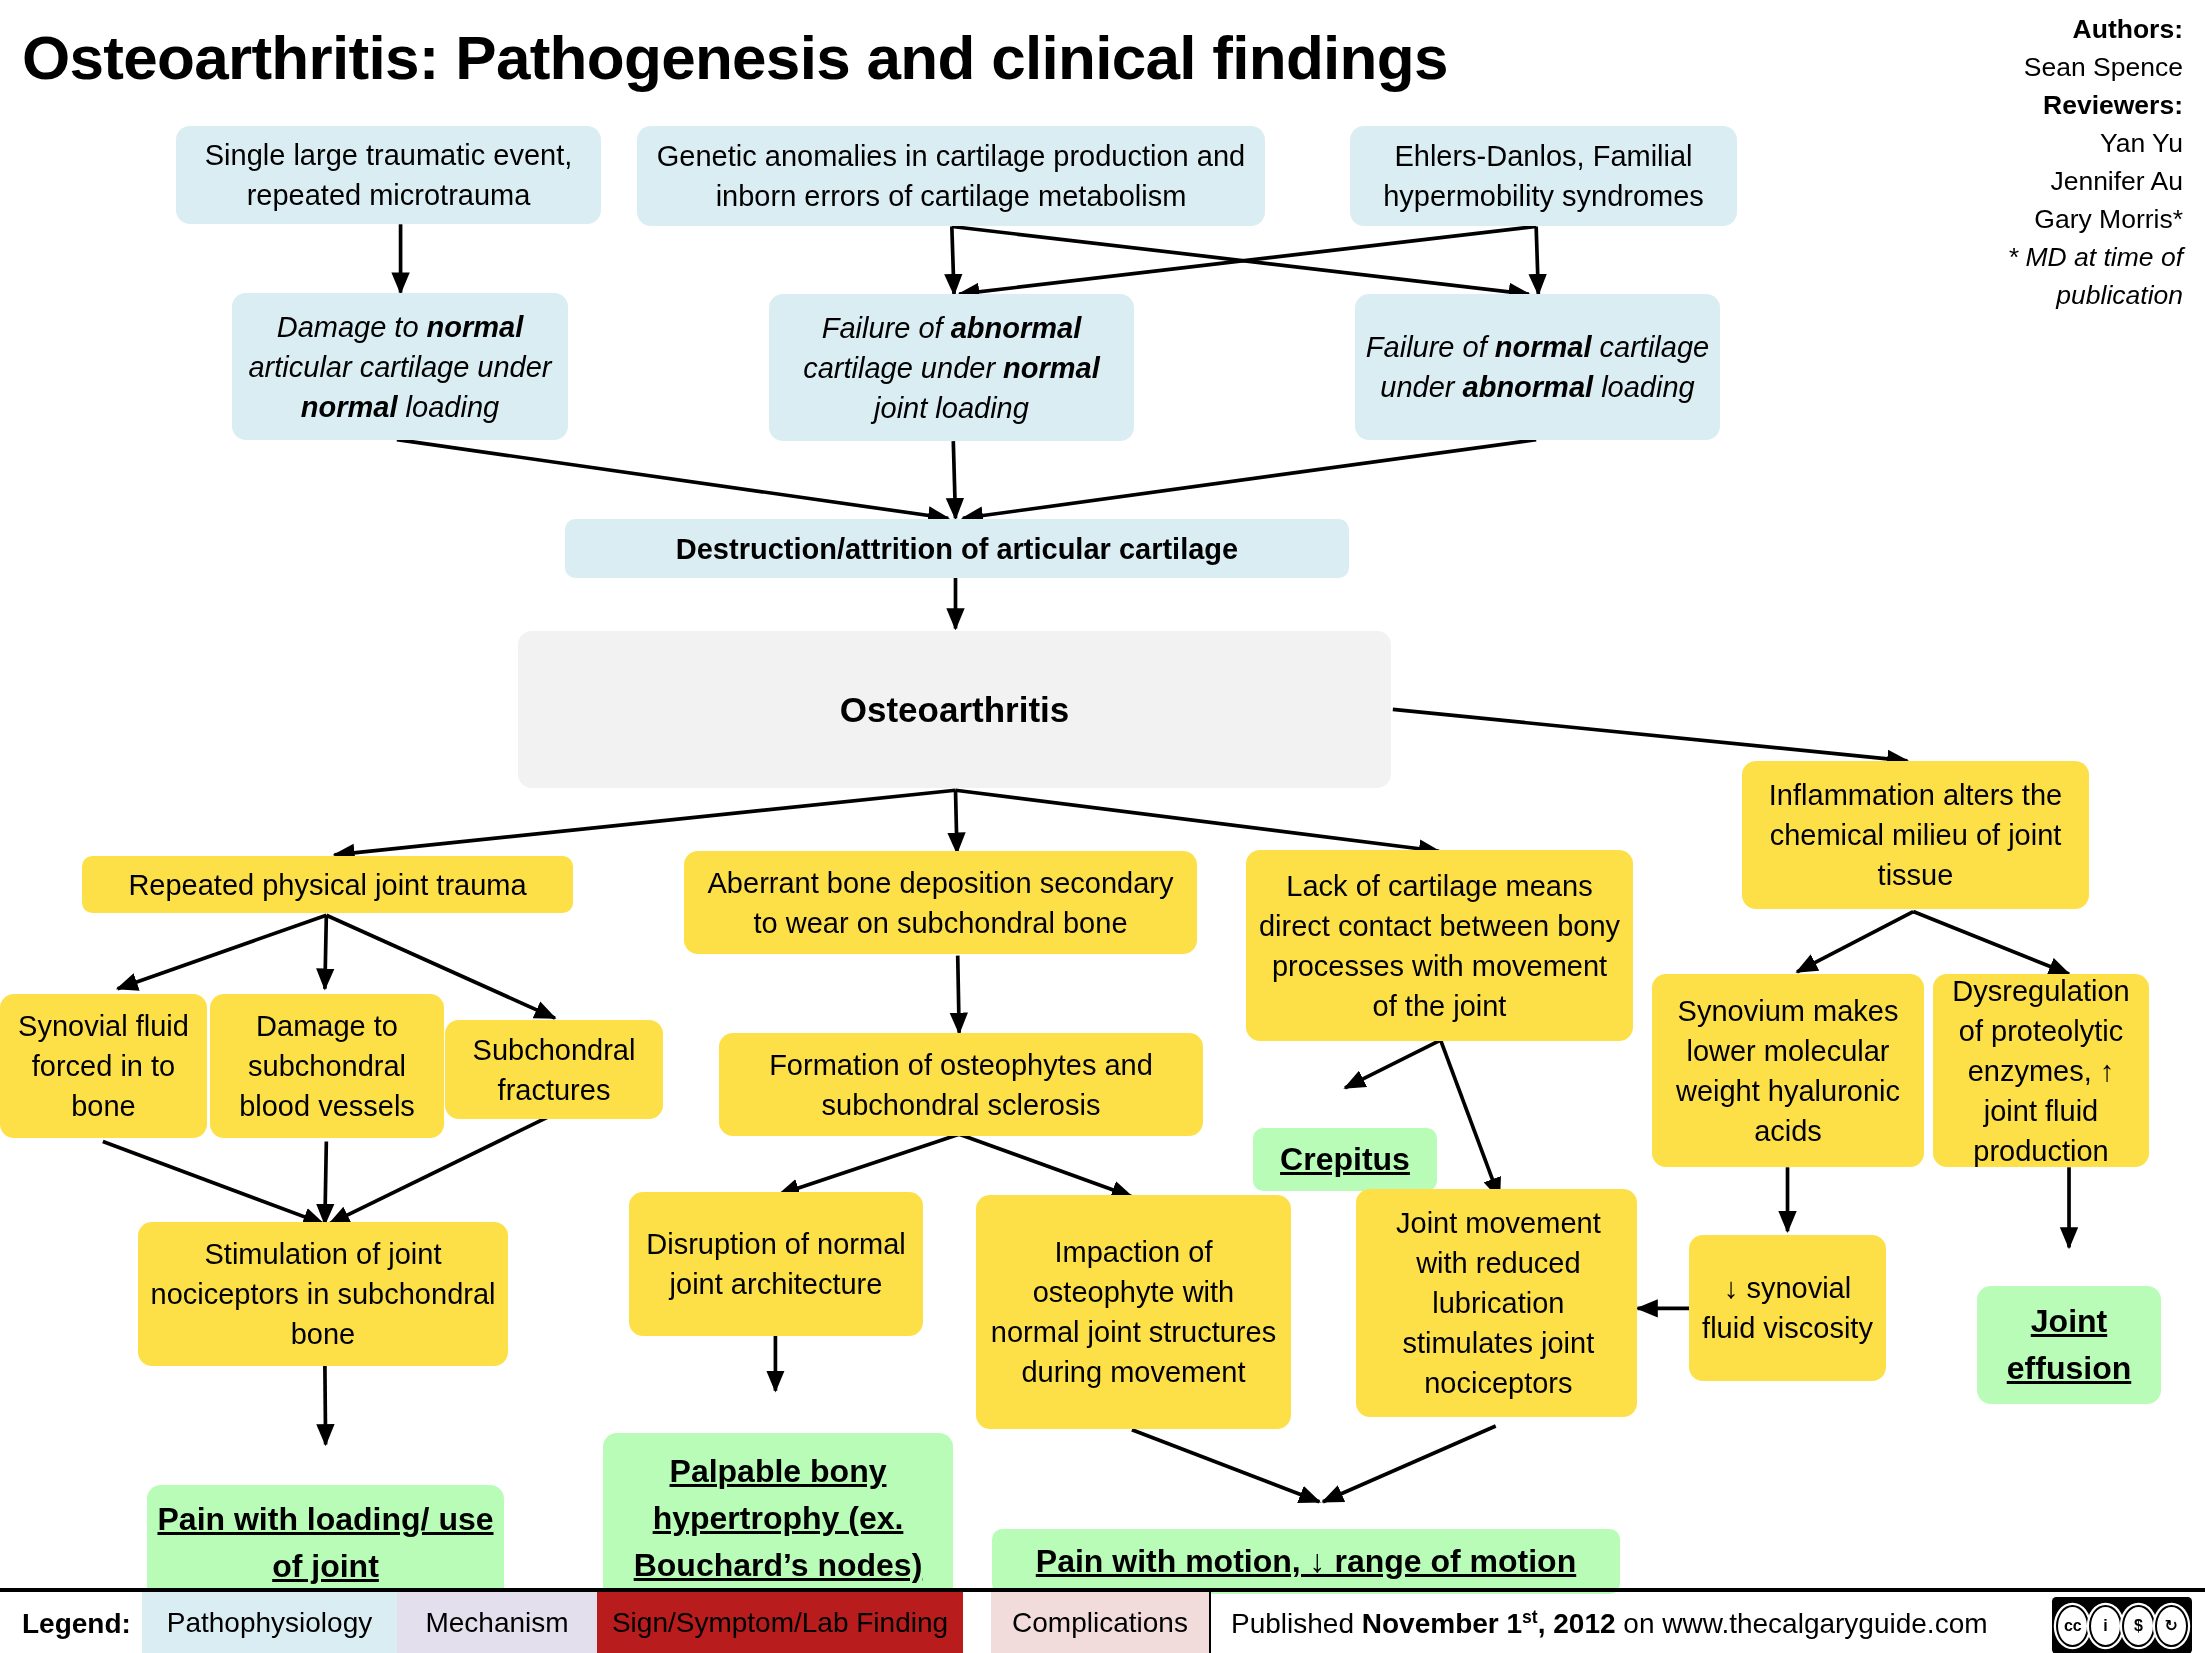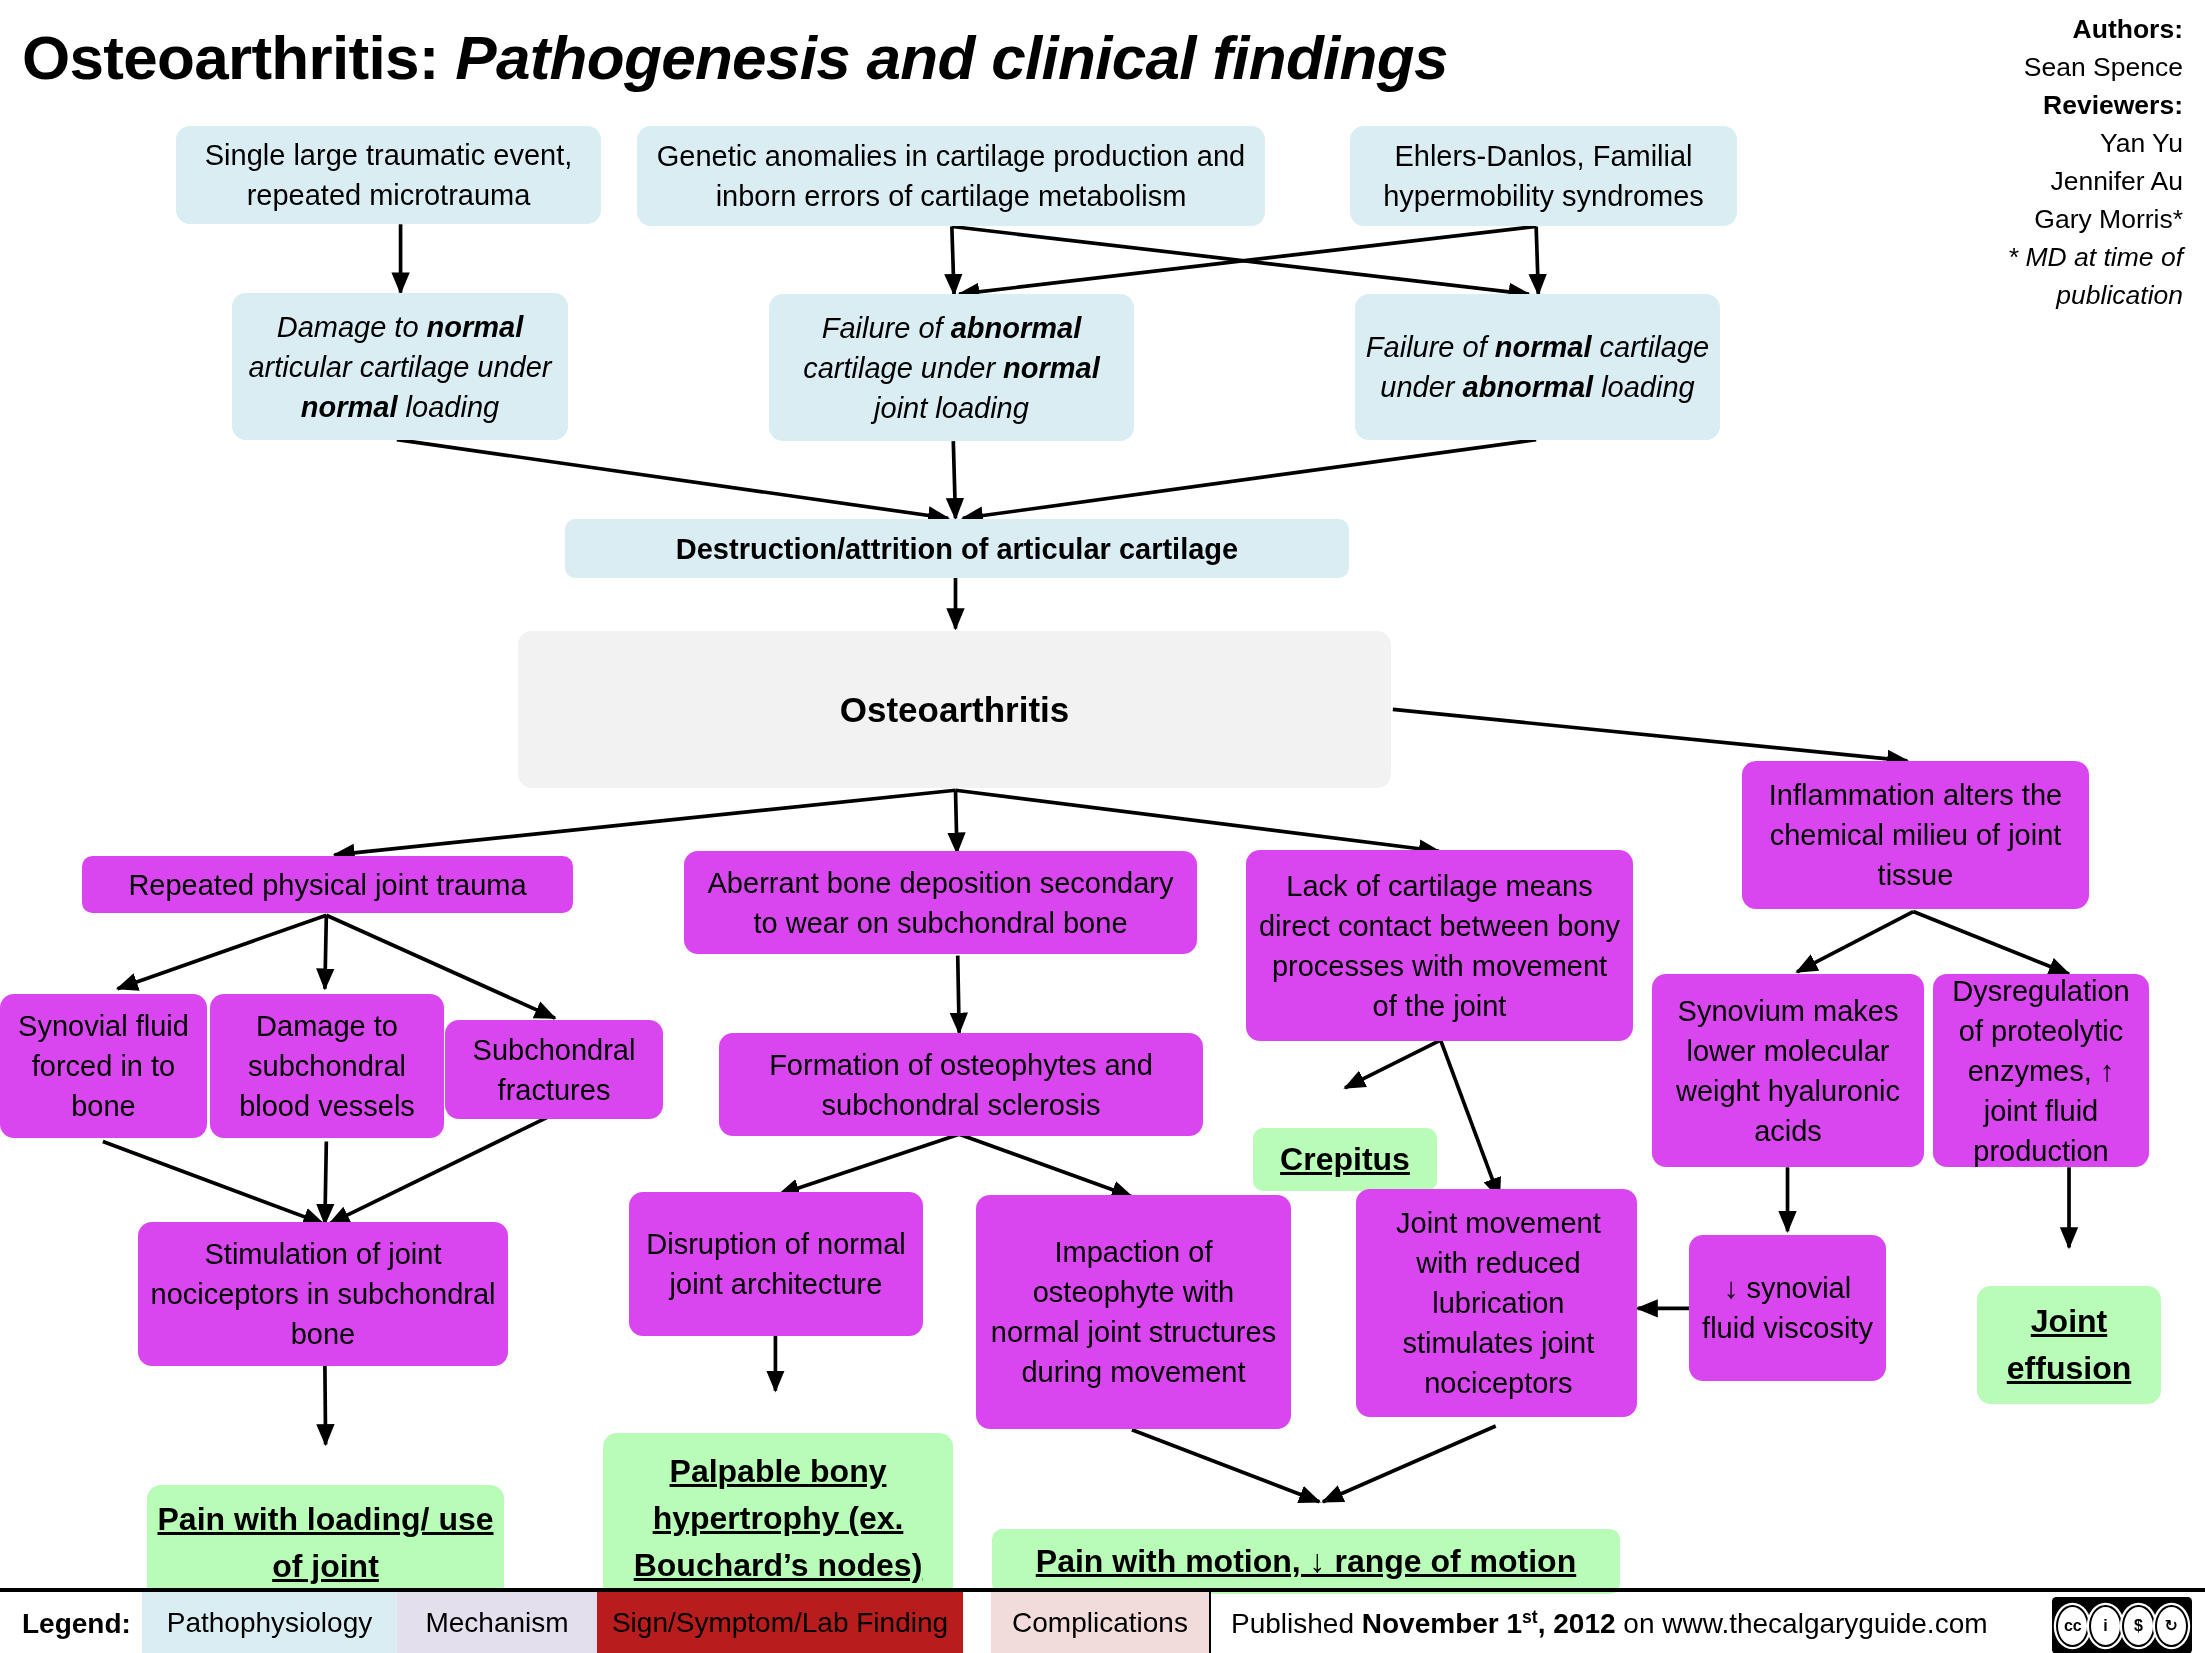--- a/index.html
+++ b/index.html
@@ -1,28 +1,28 @@
 <!DOCTYPE html>
 <html style="font-size:11.8px"><head>
 <meta charset="utf-8">
 <style>
   html, body { margin: 0; padding: 0; background: #ffffff; }
   body { width: 2205px; height: 1654px; position: relative; overflow: hidden;
          font-family: "Liberation Sans", "DejaVu Sans", sans-serif; color: #000; }
   .title { position: absolute; left: 22px; top: 22px; font-size: 62px; font-weight: bold; letter-spacing: -0.7px; white-space: nowrap; }
-  .title .sub { font-style: italic; }
+  .title .sub { }
   .authors { position: absolute; right: 22px; top: 10.3px; text-align: right; font-size: 26.5px; line-height: 38px; }
   .authors .lbl { font-weight: bold; }
   .authors .note { font-style: italic; }
 
   .box { position: absolute; box-sizing: border-box; border-radius: 14px; display: flex;
          align-items: center; justify-content: center; text-align: center;
          font-size: 29px; line-height: 40px; padding: 4.4px 10.3px; }
   .patho { background: #daedf3; }
-  .mech  { background: #d946ef; }
+  .mech  { background: #fde047; }
   .sign  { background: #b8fcb8; font-weight: bold; text-decoration: underline; font-size: 32px; line-height: 47px; margin-top: 39px; }
   .main  { background: #f2f2f2; }
   .it { font-style: italic; }
   .b { font-weight: bold; }
 
   svg.arrows { position: absolute; left: 0; top: 0; width: 2205px; height: 1654px; pointer-events: none; }
 
   .legend-bar { position: absolute; left: 0; top: 1588px; width: 2205px; height: 66px; border-top: 4.4px solid #000; box-sizing: border-box; }
   .legend-label { position: absolute; left: 22px; top: 1608px; font-size: 28px; font-weight: bold; }
   .legend-chip { position: absolute; top: 1592px; height: 62px; display: flex; align-items: center; justify-content: center; font-size: 28px; }

